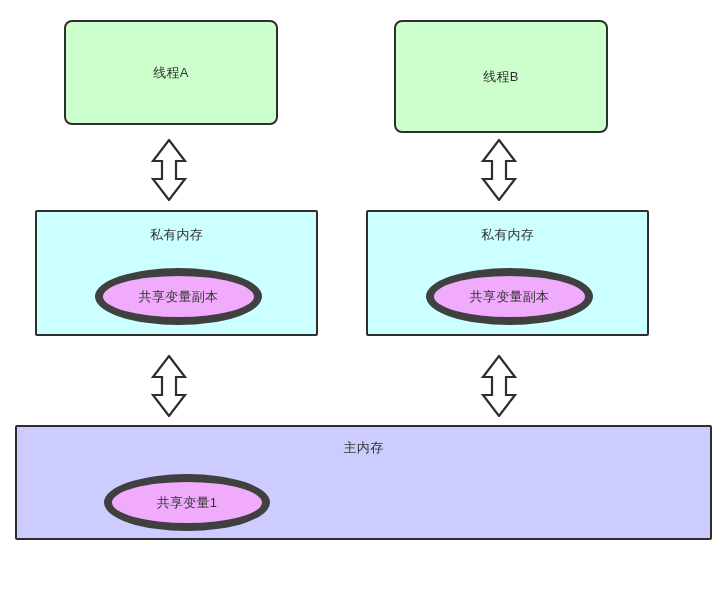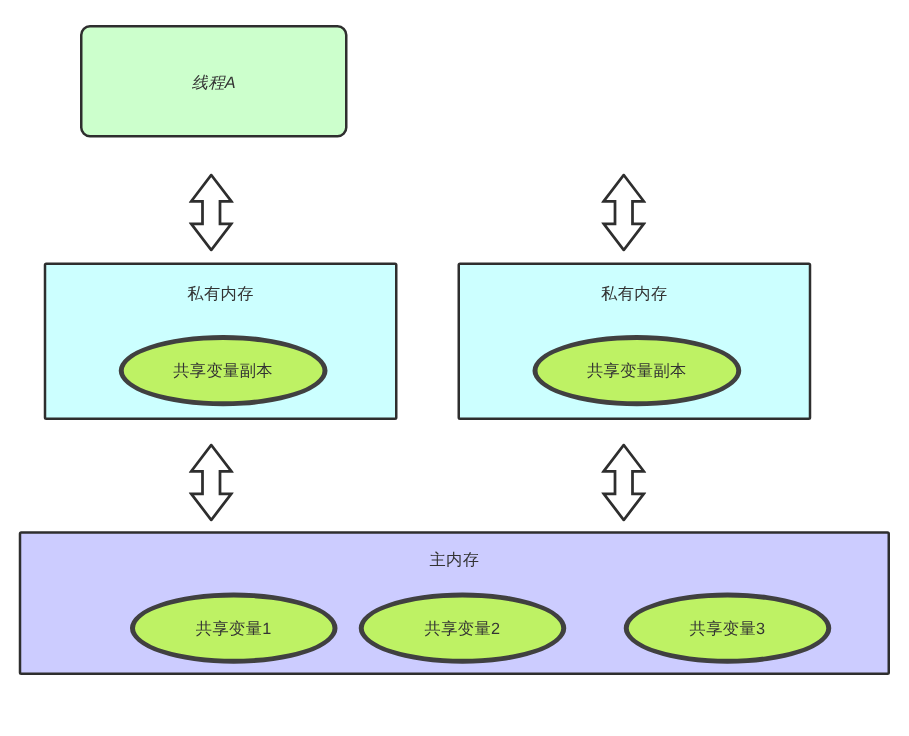--- a/index.html
+++ b/index.html
@@ -69,22 +69,22 @@
     color: #333333;
     letter-spacing: 0.3px;
     line-height: 1;
     user-select: none;
   }
 
   
   .ellipse {
     position: absolute;
     box-sizing: border-box;
-    background: #bef264;
-    border: 4px solid #404040;
+    background: #f0abfc;
+    border: 8px solid #404040;
     border-radius: 50%;
     display: flex;
     align-items: center;
     justify-content: center;
   }
   .ellipse-label {
     font-size: 13px;
     color: #333333;
     letter-spacing: 0.3px;
     line-height: 1;
@@ -98,24 +98,27 @@
   }
   .arrow svg {
     display: block;
   }
 </style>
 </head>
 <body>
 
 <div id="canvas">
 
-  <div class="node thread-box" style="left:64px; top:20px; width:214px; height:90px;font-style:italic;">
+  <div class="node thread-box" style="left:64px; top:20px; width:214px; height:105px;">
     <span class="thread-label">线程A</span>
   </div>
 
+  <div class="node thread-box" style="left:394px; top:20px; width:214px; height:113px;">
+    <span class="thread-label">线程B</span>
+  </div>
 
   <div class="arrow" style="left:151px; top:139px;">
     <svg width="36" height="62" viewBox="0 0 36 62">
       <polygon points="18,1 34,22 25,22 25,40 34,40 18,61 2,40 11,40 11,22 2,22" fill="#ffffff" stroke="#2e2e2e" stroke-width="2.2" stroke-linejoin="miter"></polygon>
     </svg>
   </div>
 
   <div class="arrow" style="left:481px; top:139px;">
     <svg width="36" height="62" viewBox="0 0 36 62">
       <polygon points="18,1 34,22 25,22 25,40 34,40 18,61 2,40 11,40 11,22 2,22" fill="#ffffff" stroke="#2e2e2e" stroke-width="2.2" stroke-linejoin="miter"></polygon>
@@ -148,22 +151,16 @@
     </svg>
   </div>
 
   <div class="node main-box" style="left:15px; top:425px; width:697px; height:115px;">
     <span class="main-label">主内存</span>
 
     <div class="ellipse" style="left:87px; top:47px; width:166px; height:57px;">
       <span class="ellipse-label">共享变量1</span>
     </div>
 
-    <div class="ellipse" style="left:270px; top:47px; width:166px; height:57px;">
-      <span class="ellipse-label">共享变量2</span>
-    </div>
 
-    <div class="ellipse" style="left:482px; top:47px; width:166px; height:57px;">
-      <span class="ellipse-label">共享变量3</span>
-    </div>
   </div>
 
 </div>
 
 </body></html>

